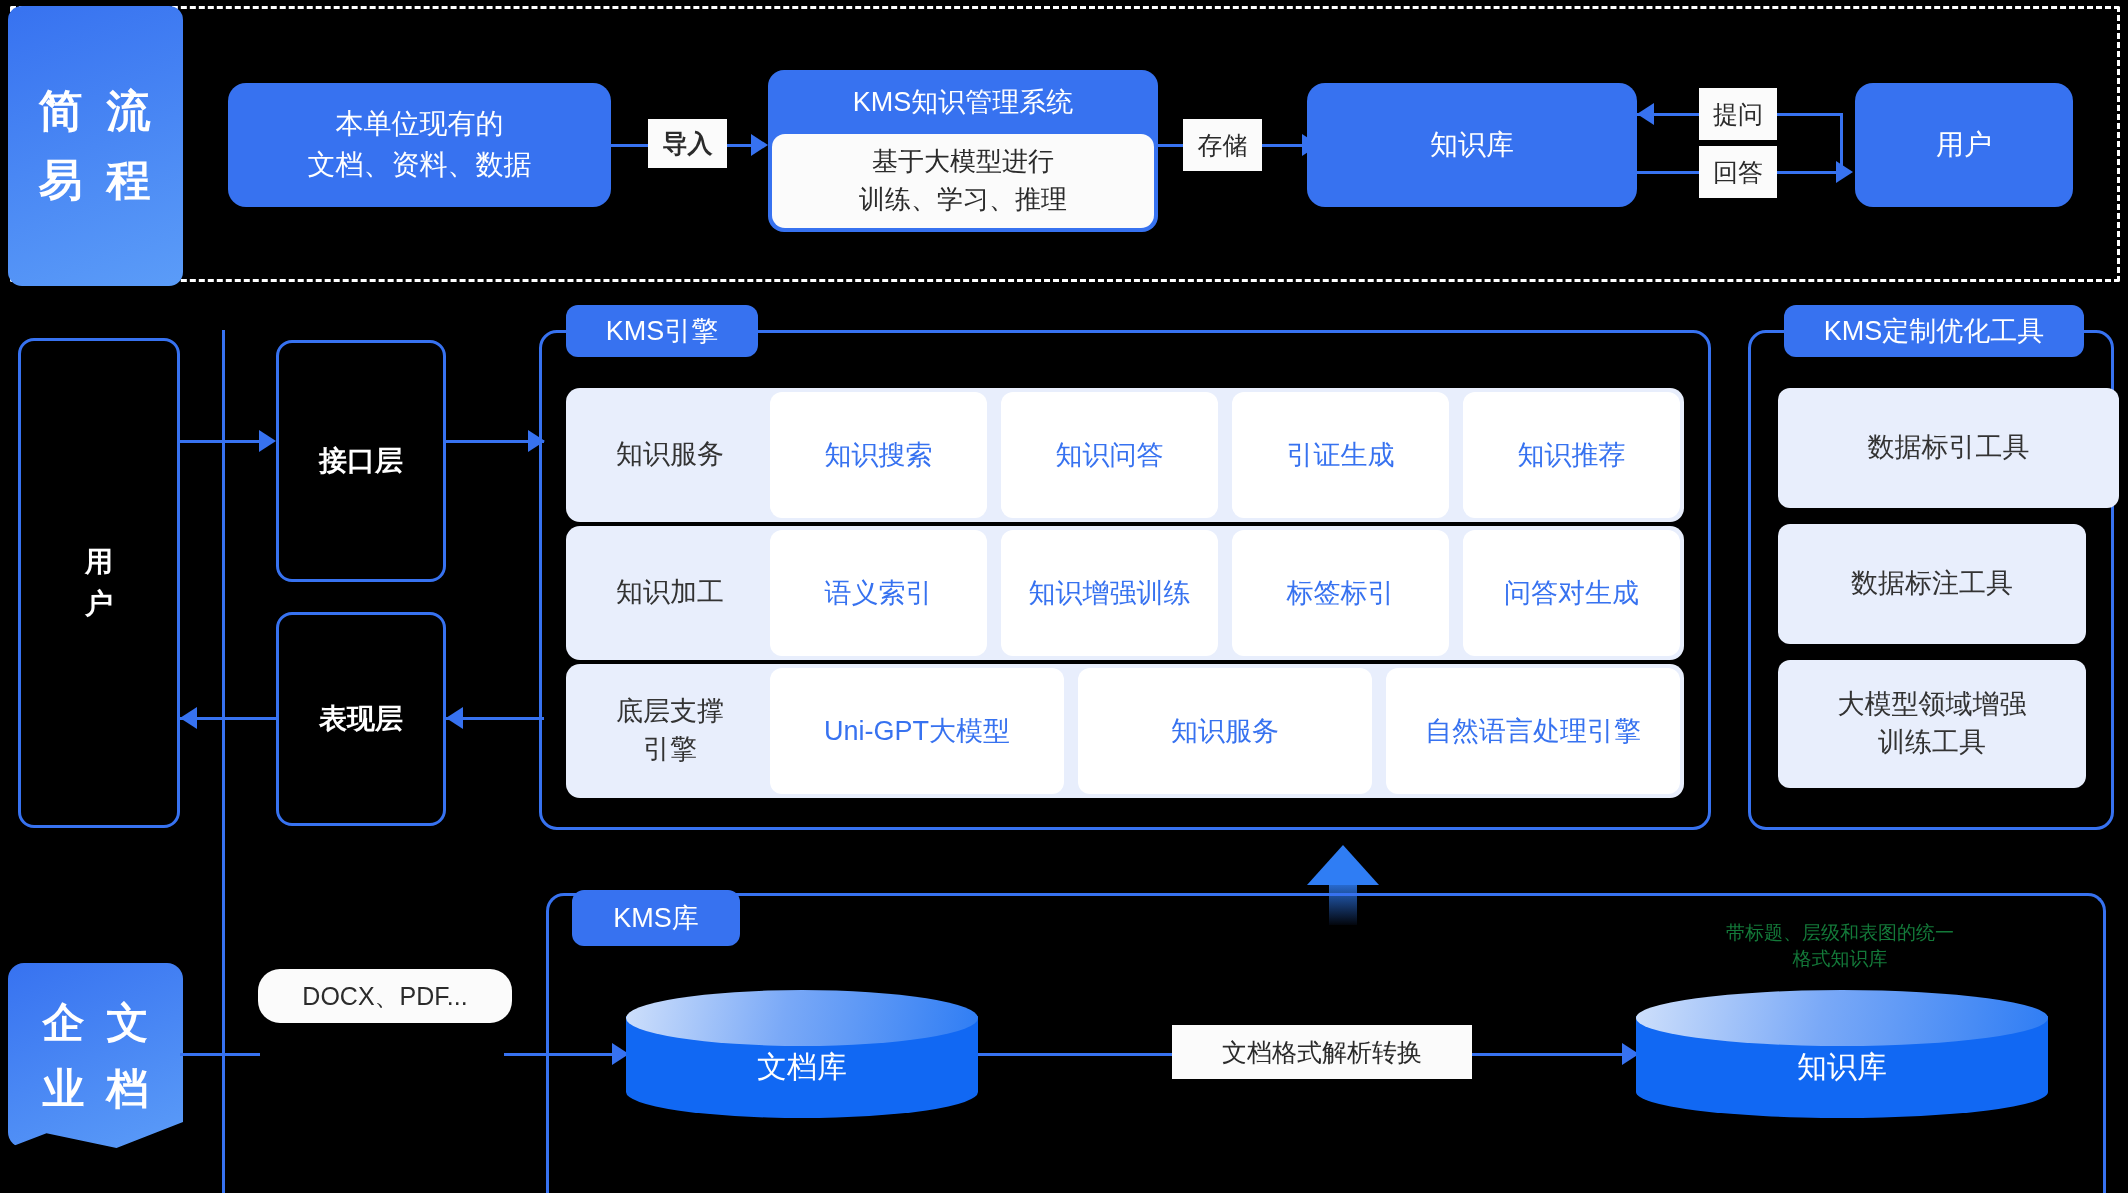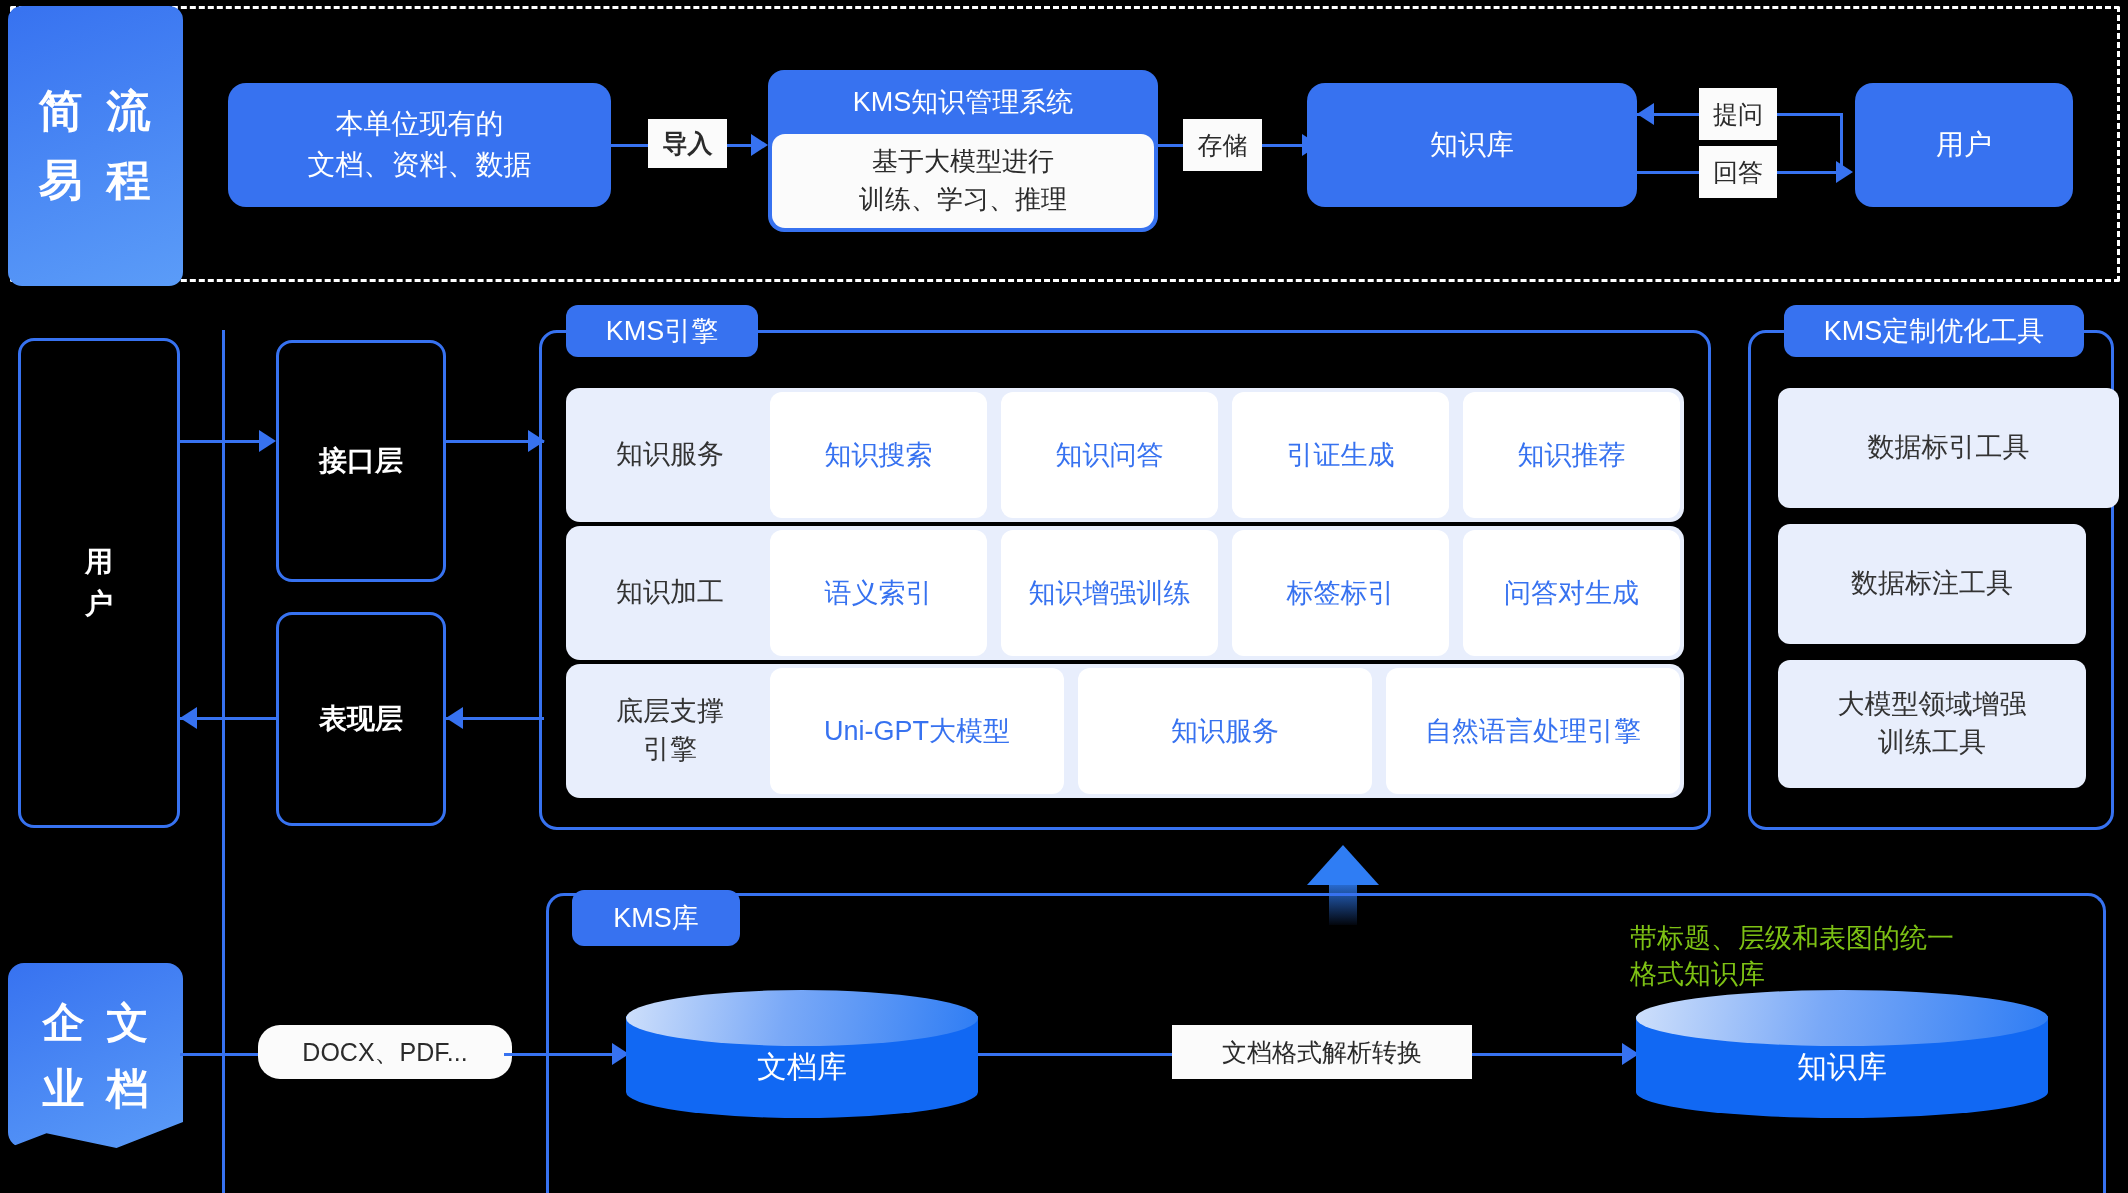--- a/index.html
+++ b/index.html
@@ -130,22 +130,22 @@
     position: absolute; left: 22px; bottom: 0; width: 28px; height: 48px;
     background: linear-gradient(to top, rgba(55,114,240,0.05), #2f7df4);
   }
   #up-arrow .head {
     position: absolute; left: 0; top: 0; width: 0; height: 0;
     border-left: 36px solid transparent; border-right: 36px solid transparent;
     border-bottom: 40px solid #2f7df4;
   }
 
   .ghost-note {
-    position: absolute; color: #84cc16; font-size: 27px; line-height: 1.35;
-    text-align: left; opacity: .95;
+    position: absolute; color: #15803d; font-size: 19px; line-height: 1.35;
+    text-align: center; opacity: .95;
   }
 
   
   #ent-doc {
     position: absolute; left: 8px; top: 963px; width: 175px; height: 185px;
     background: linear-gradient(155deg,#3772f0 0%, #5b9cf8 100%);
     border-radius: 16px 16px 4px 16px;
     color: #fff; display: flex; align-items: center; justify-content: center;
     clip-path: polygon(0 0, 100% 0, 100% 86%, 62% 100%, 22% 92%, 0 100%);
   }
@@ -292,21 +292,21 @@
         <span>业</span>
       </div>
       <div class="col">
         <span>文</span>
         <span>档</span>
       </div>
     </div>
   </div>
 
   <div class="line hline" style="left:180px; top:1053px; width:80px;"></div>
-  <div class="chip" id="format-chip" style="left:258px; top:1025px; width:254px; height:54px;border-radius:22px;">DOCX、PDF...</div>
+  <div class="chip" id="format-chip" style="left:258px; top:969px; width:254px; height:54px;border-radius:22px;">DOCX、PDF...</div>
   <div class="line hline" style="left:504px; top:1053px; width:118px;"></div>
   <div class="ar ar-r" style="left:612px; top:1043px;"></div>
 
   <div class="panel" id="kms-lib-panel" style="left:546px; top:893px; width:1560px; height:300px; border-bottom:none; border-bottom-left-radius:0; border-bottom-right-radius:0;"></div>
   <div class="panel-title" id="kms-lib-title" style="left:572px; top:890px; width:168px; height:56px; top:890px;">KMS库</div>
 
   <div class="cyl" style="left:626px; top:990px; width:352px; height:128px;">
     <div class="body"></div>
     <div class="top"></div>
     <div class="label">文档库</div>

